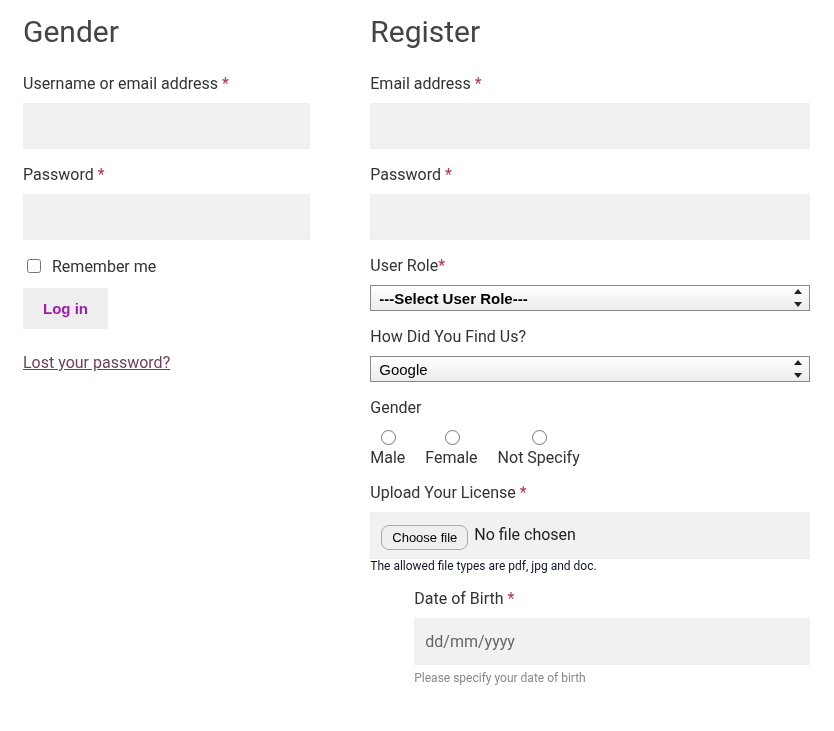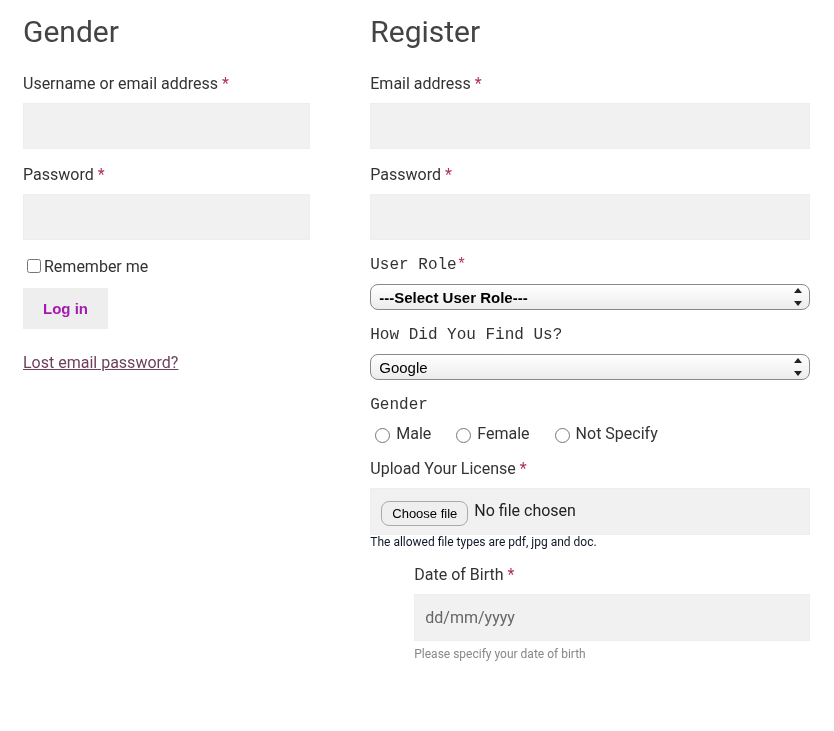--- a/index.html
+++ b/index.html
@@ -58,20 +58,21 @@
     width: 100%;
     height: 46px;
     background: #f1f1f1;
     border: 1px solid #eee;
     padding: 8px;
     font-size: 15px;
   }
   .checkbox-row {
     display: flex;
     align-items: center;
+    gap: 8px;
     margin: 16px 0 12px 0;
     font-size: 16px;
     color: #333;
   }
   .checkbox-row input[type="checkbox"] {
     width: 14px;
     height: 14px;
   }
   .btn {
     background: #eee;
@@ -90,21 +91,21 @@
     font-size: 16px;
   }
   .select-wrap {
     position: relative;
     width: 100%;
   }
   select {
     width: 100%;
     height: 26px;
     border: 1px solid #888;
-    border-radius: 8px;
+    border-radius: 0;
     padding: 2px 24px 2px 8px;
     font-size: 15px;
     background: linear-gradient(#fff, #ececec);
     appearance: none;
     -webkit-appearance: none;
   }
   .select-wrap::after {
     content: "";
     position: absolute;
     right: 8px;
@@ -129,20 +130,21 @@
     display: flex;
     gap: 20px;
     align-items: center;
     margin-top: 4px;
     font-size: 16px;
   }
   .radio-item {
     display: flex;
     align-items: center;
     gap: 3px;
+    flex-direction: column;
   }
   .radio-item input[type="radio"] {
     width: 15px;
     height: 15px;
     accent-color: #888;
   }
   .file-box {
     background: #f1f1f1;
     border: 1px solid #eee;
     padding: 12px 10px 8px 10px;
@@ -171,21 +173,20 @@
   .date-box {
     width: 100%;
     background: #f1f1f1;
     border: 1px solid #eee;
     padding: 13px 10px;
     font-size: 16px;
     color: #666;
   }
   .muted-label {
     color: #666;
-    font-family: Liberation Mono, monospace;
   }
   .cut {
     font-size: 12px;
     color: #888;
     margin-top: 6px;
   }
 </style>
 </head>
 <body>
 
@@ -209,21 +210,21 @@
     </div>
 
     <div class="checkbox-row">
       <input type="checkbox" style="">
       <span>Remember me</span>
     </div>
 
     <button class="btn">Log in</button>
 
     <div>
-      <a href="#" class="link">Lost email password?</a>
+      <a href="#" class="link">Lost your password?</a>
     </div>
   </div>
 
   <div class="col col-right">
     <h2>Register</h2>
 
     <div class="form-row">
       <label class="field-label">
         <span>Email address </span><span class="req">*</span>
       </label>

